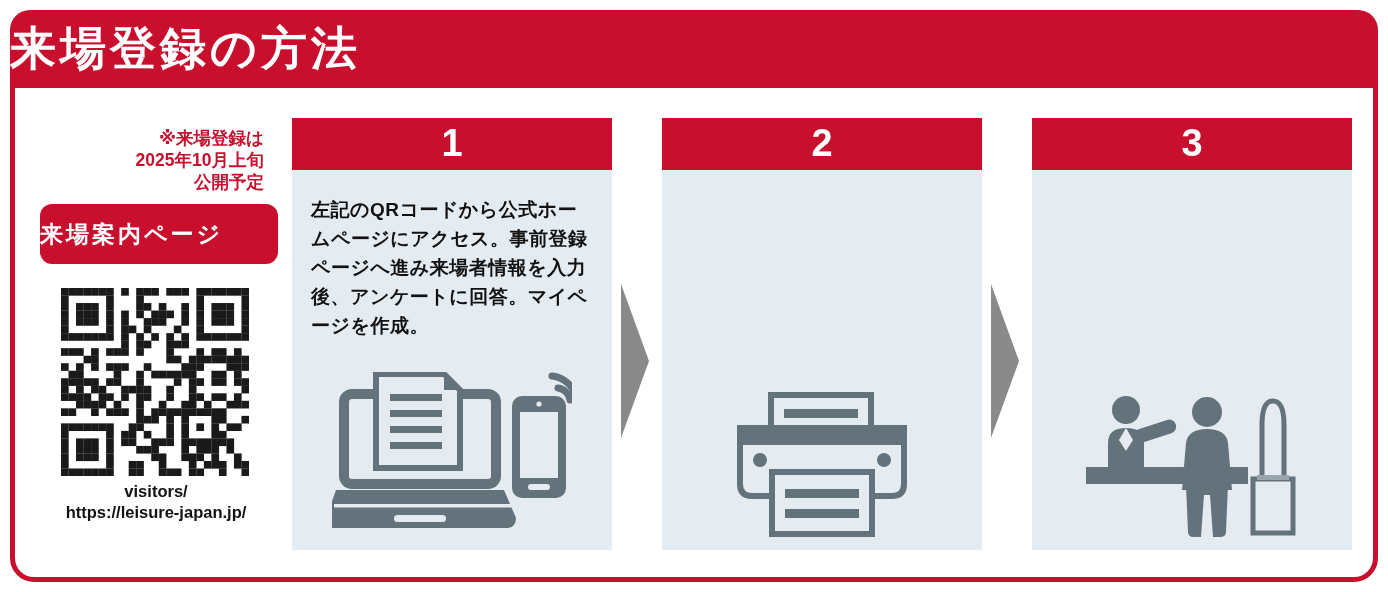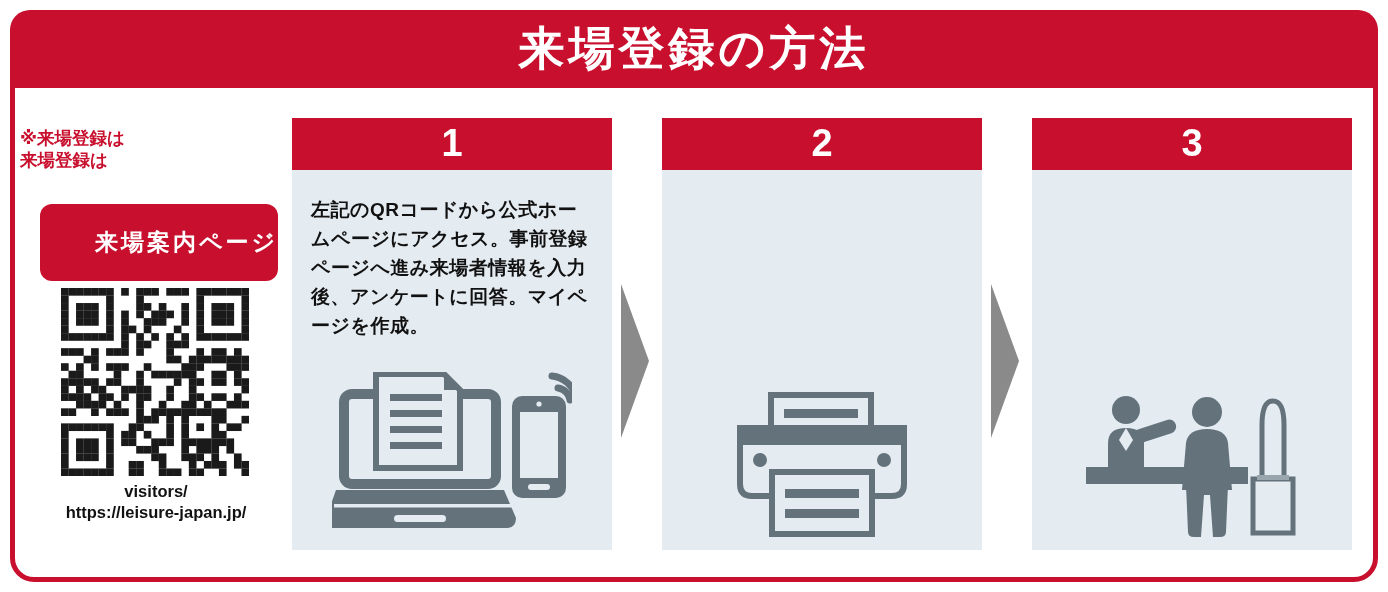--- a/index.html
+++ b/index.html
@@ -13,28 +13,28 @@
   html,body{margin:0;padding:0;width:1388px;height:592px;background:#ffffff;overflow:hidden;
     font-family:"Liberation Sans","DejaVu Sans",sans-serif;}
   .abs{position:absolute;}
 
   
   .poster-frame{left:10px;top:10px;width:1368px;height:572px;border:5px solid var(--red);
     border-radius:24px;background:#fff;}
 
   
   .header-bar{left:10px;top:10px;width:1368px;height:78px;background:var(--red);
-    border-radius:20px 20px 0 0;display:flex;align-items:center;justify-content:center;}
+    border-radius:20px 20px 0 0;display:flex;align-items:center;justify-content:flex-start;}
   .header-title{color:#fff;font-size:46px;font-weight:bold;letter-spacing:4px;}
 
   
-  .notice{left:20px;top:127px;width:236px;text-align:left;color:var(--red);
+  .notice{left:28px;top:127px;width:236px;text-align:right;color:var(--red);
     font-weight:bold;font-size:17.5px;line-height:22px;}
-  .guide-button{left:40px;top:204px;width:238px;height:77px;background:var(--red);
-    border-radius:12px;display:flex;align-items:center;justify-content:flex-end;cursor:pointer;}
+  .guide-button{left:40px;top:204px;width:238px;height:60px;background:var(--red);
+    border-radius:12px;display:flex;align-items:center;justify-content:flex-start;cursor:pointer;}
   .guide-button span{color:#fff;font-size:23px;font-weight:bold;letter-spacing:3px;}
   .qr-box{left:61px;top:288px;width:188px;height:188px;}
   .qr-box svg{width:100%;height:100%;display:block;}
   .qr-url{left:18px;top:481px;width:276px;text-align:center;color:var(--ink);
     font-weight:bold;font-size:16.5px;line-height:21px;}
 
   
   .step{top:118px;width:320px;height:432px;}
   .step-1{left:292px;} .step-2{left:662px;} .step-3{left:1032px;}
   .step-num{height:52px;background:var(--red);color:#fff;font-size:38px;font-weight:bold;
@@ -53,21 +53,22 @@
 <body>
 
 <div class="abs poster-frame"></div>
 
 <div class="abs header-bar">
   <div class="header-title">来場登録の方法</div>
 </div>
 
 <div class="abs notice">
   <div>※来場登録は</div>
-  <div>来場登録は</div>
+  <div>2025年10月上旬</div>
+  <div>公開予定</div>
 </div>
 
 <div class="abs guide-button">
   <span>来場案内ページ</span>
 </div>
 
 <div class="abs qr-box">
   <svg id="qr-svg" viewBox="0 0 100 100" fill="#1a1a1a">
       <rect x="0.00" y="0.00" width="4.08" height="4.08"></rect>
       <rect x="4.00" y="0.00" width="4.08" height="4.08"></rect>

